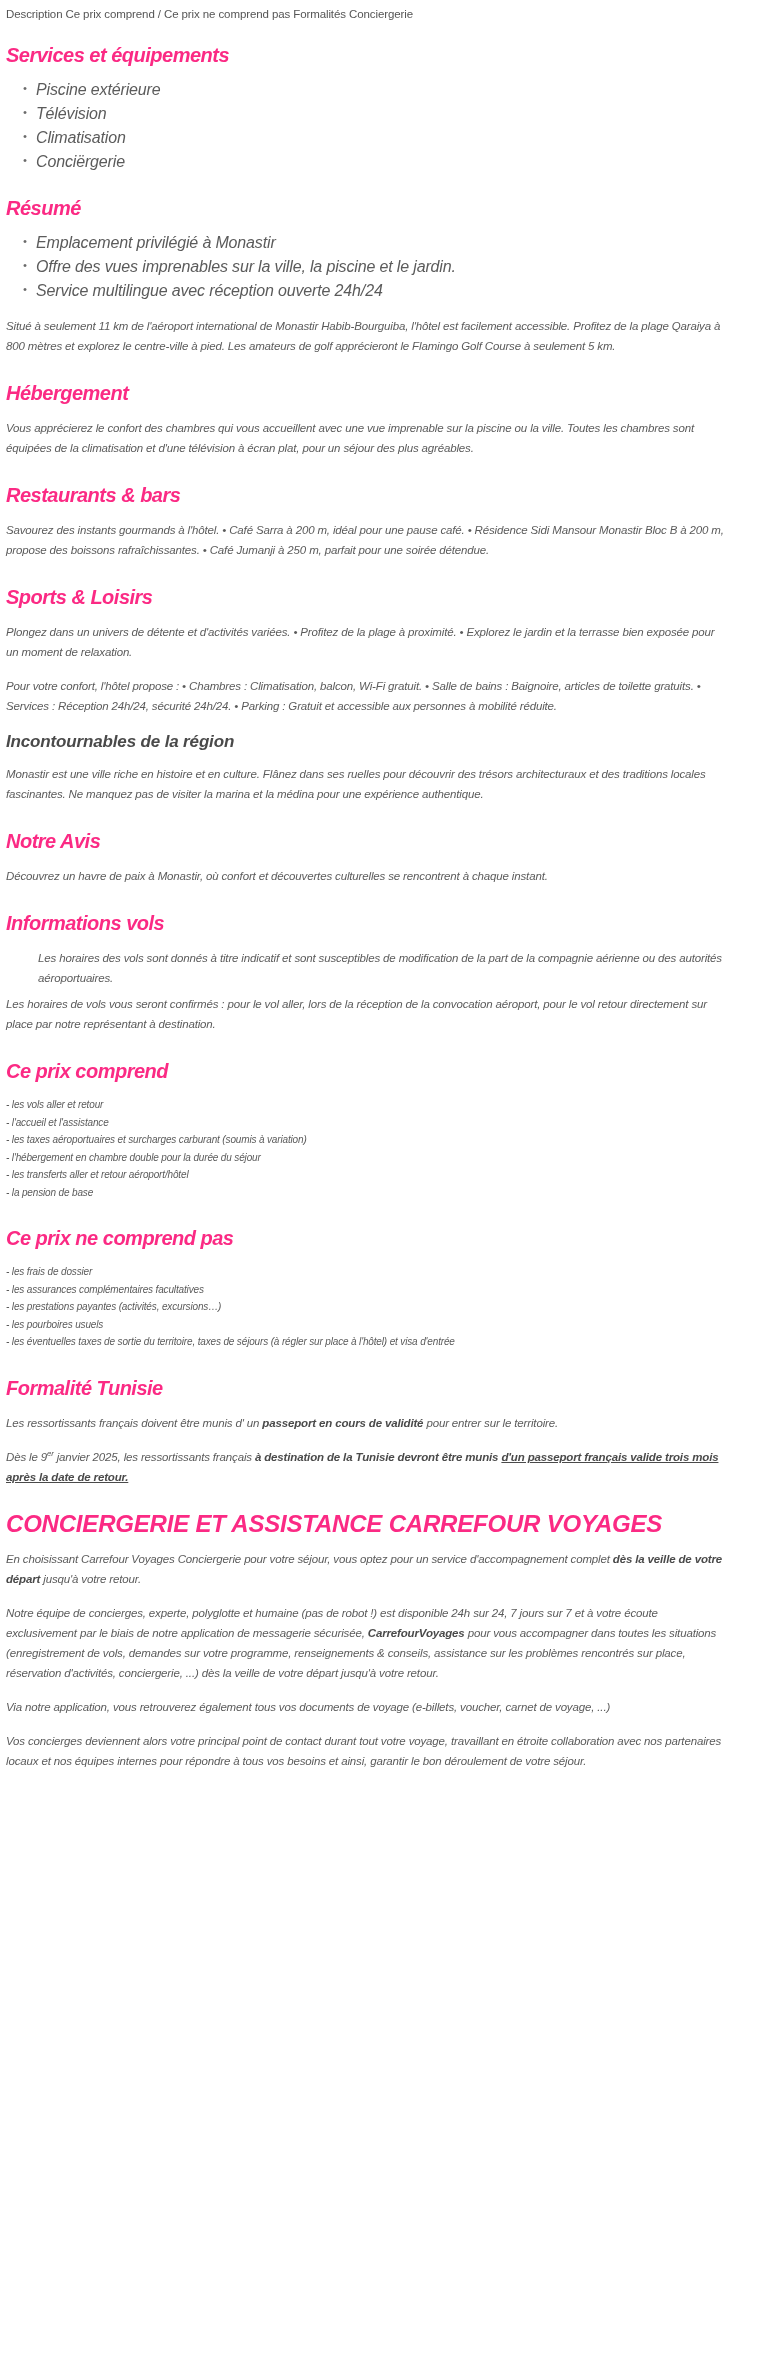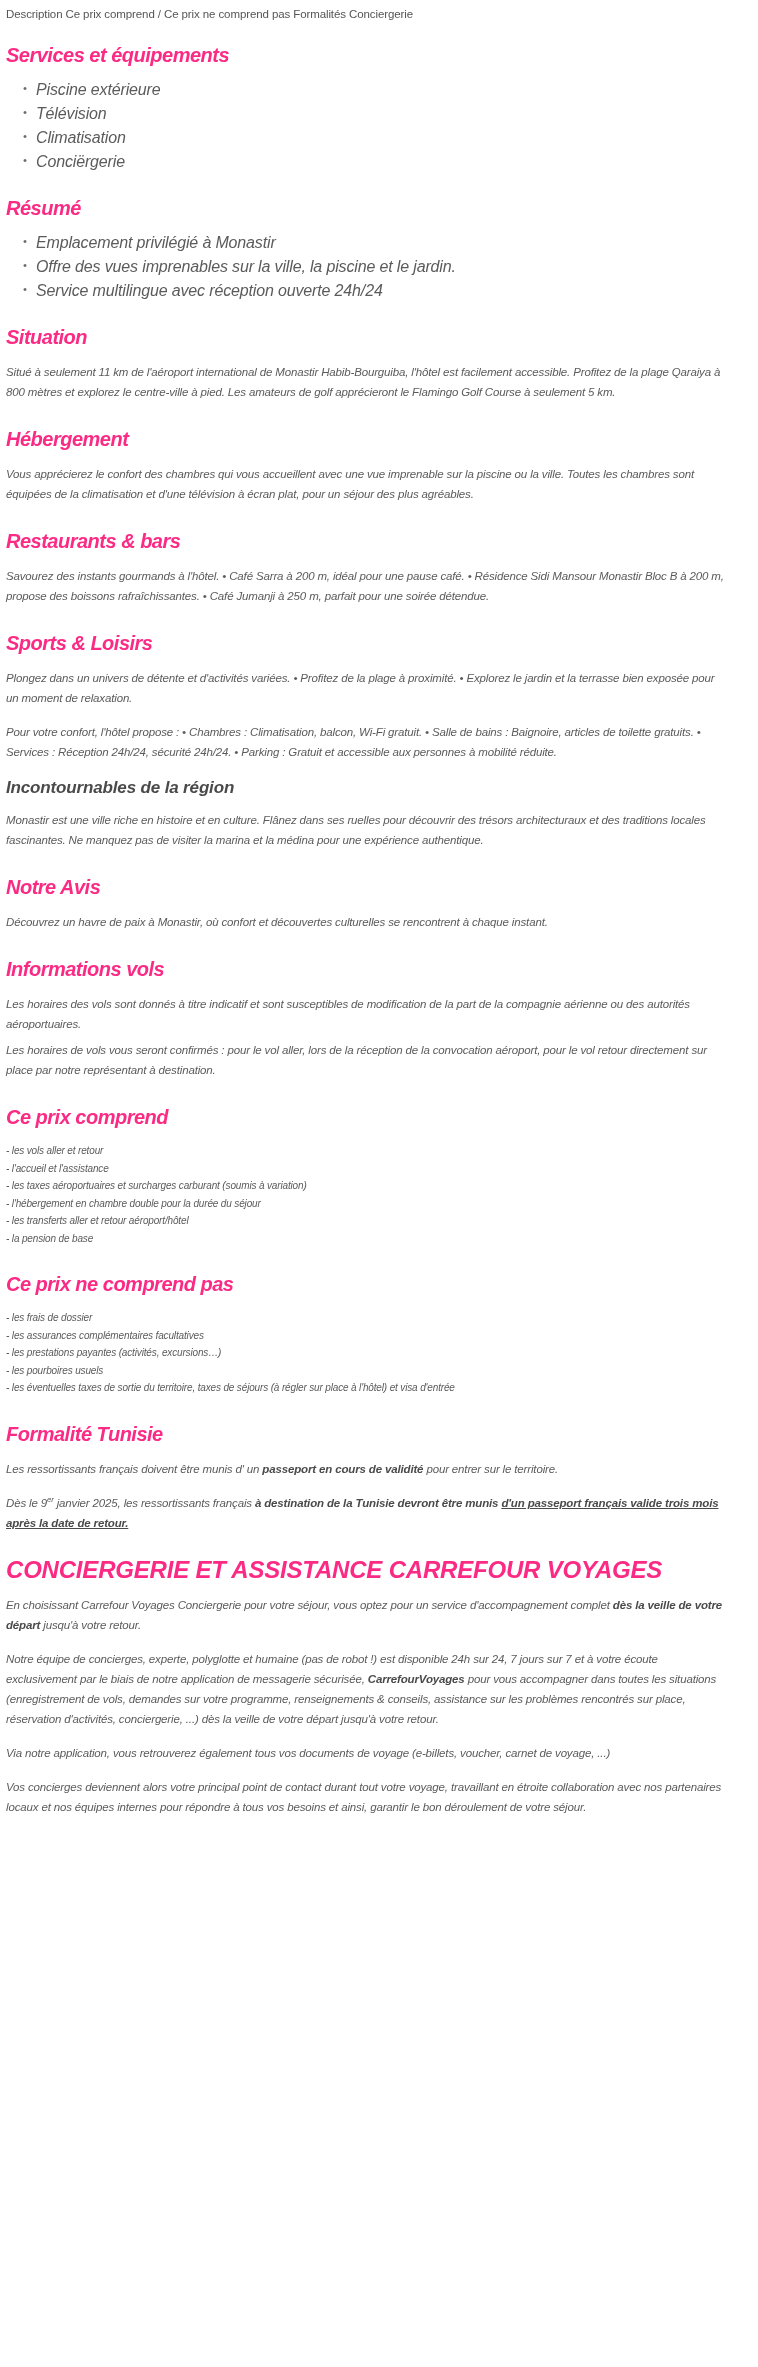--- a/index.html
+++ b/index.html
@@ -53,21 +53,21 @@
   
   p.body {
     font-family: "Liberation Sans", sans-serif;
     font-style: italic;
     font-size: 11.5px;
     line-height: 20px;
     color: #5b5b5b;
     margin: 0 0 14px 0;
     letter-spacing: -0.15px;
   }
-  p.body.tight { margin-bottom: 6px; }
+  p.body.tight { margin-bottom: 6px; margin-left: 32px; }
   p.sub {
     font-family: "Liberation Sans", sans-serif;
     font-style: italic;
     font-weight: bold;
     font-size: 17px;
     line-height: 20px;
     color: #4a4a4a;
     margin: 16px 0 12px 0;
     letter-spacing: -0.15px;
   }
@@ -130,21 +130,20 @@
     <li>Conciërgerie</li>
   </ul>
 
   <h2 class="sec">Résumé</h2>
   <ul class="bullets">
     <li>Emplacement privilégié à Monastir</li>
     <li>Offre des vues imprenables sur la ville, la piscine et le jardin.</li>
     <li>Service multilingue avec réception ouverte 24h/24</li>
   </ul>
 
-  <h2 class="sec">Situation</h2>
   <p class="body">Situé à seulement 11 km de l'aéroport international de Monastir Habib-Bourguiba, l'hôtel est facilement accessible. Profitez de la plage Qaraiya à 800 mètres et explorez le centre-ville à pied. Les amateurs de golf apprécieront le Flamingo Golf Course à seulement 5 km.</p>
 
   <h2 class="sec">Hébergement</h2>
   <p class="body">Vous apprécierez le confort des chambres qui vous accueillent avec une vue imprenable sur la piscine ou la ville. Toutes les chambres sont équipées de la climatisation et d'une télévision à écran plat, pour un séjour des plus agréables.</p>
 
   <h2 class="sec">Restaurants &amp; bars</h2>
   <p class="body">Savourez des instants gourmands à l'hôtel. • Café Sarra à 200 m, idéal pour une pause café. • Résidence Sidi Mansour Monastir Bloc B à 200 m, propose des boissons rafraîchissantes. • Café Jumanji à 250 m, parfait pour une soirée détendue.</p>
 
   <h2 class="sec">Sports &amp; Loisirs</h2>
   <p class="body">Plongez dans un univers de détente et d'activités variées. • Profitez de la plage à proximité. • Explorez le jardin et la terrasse bien exposée pour un moment de relaxation.</p>

